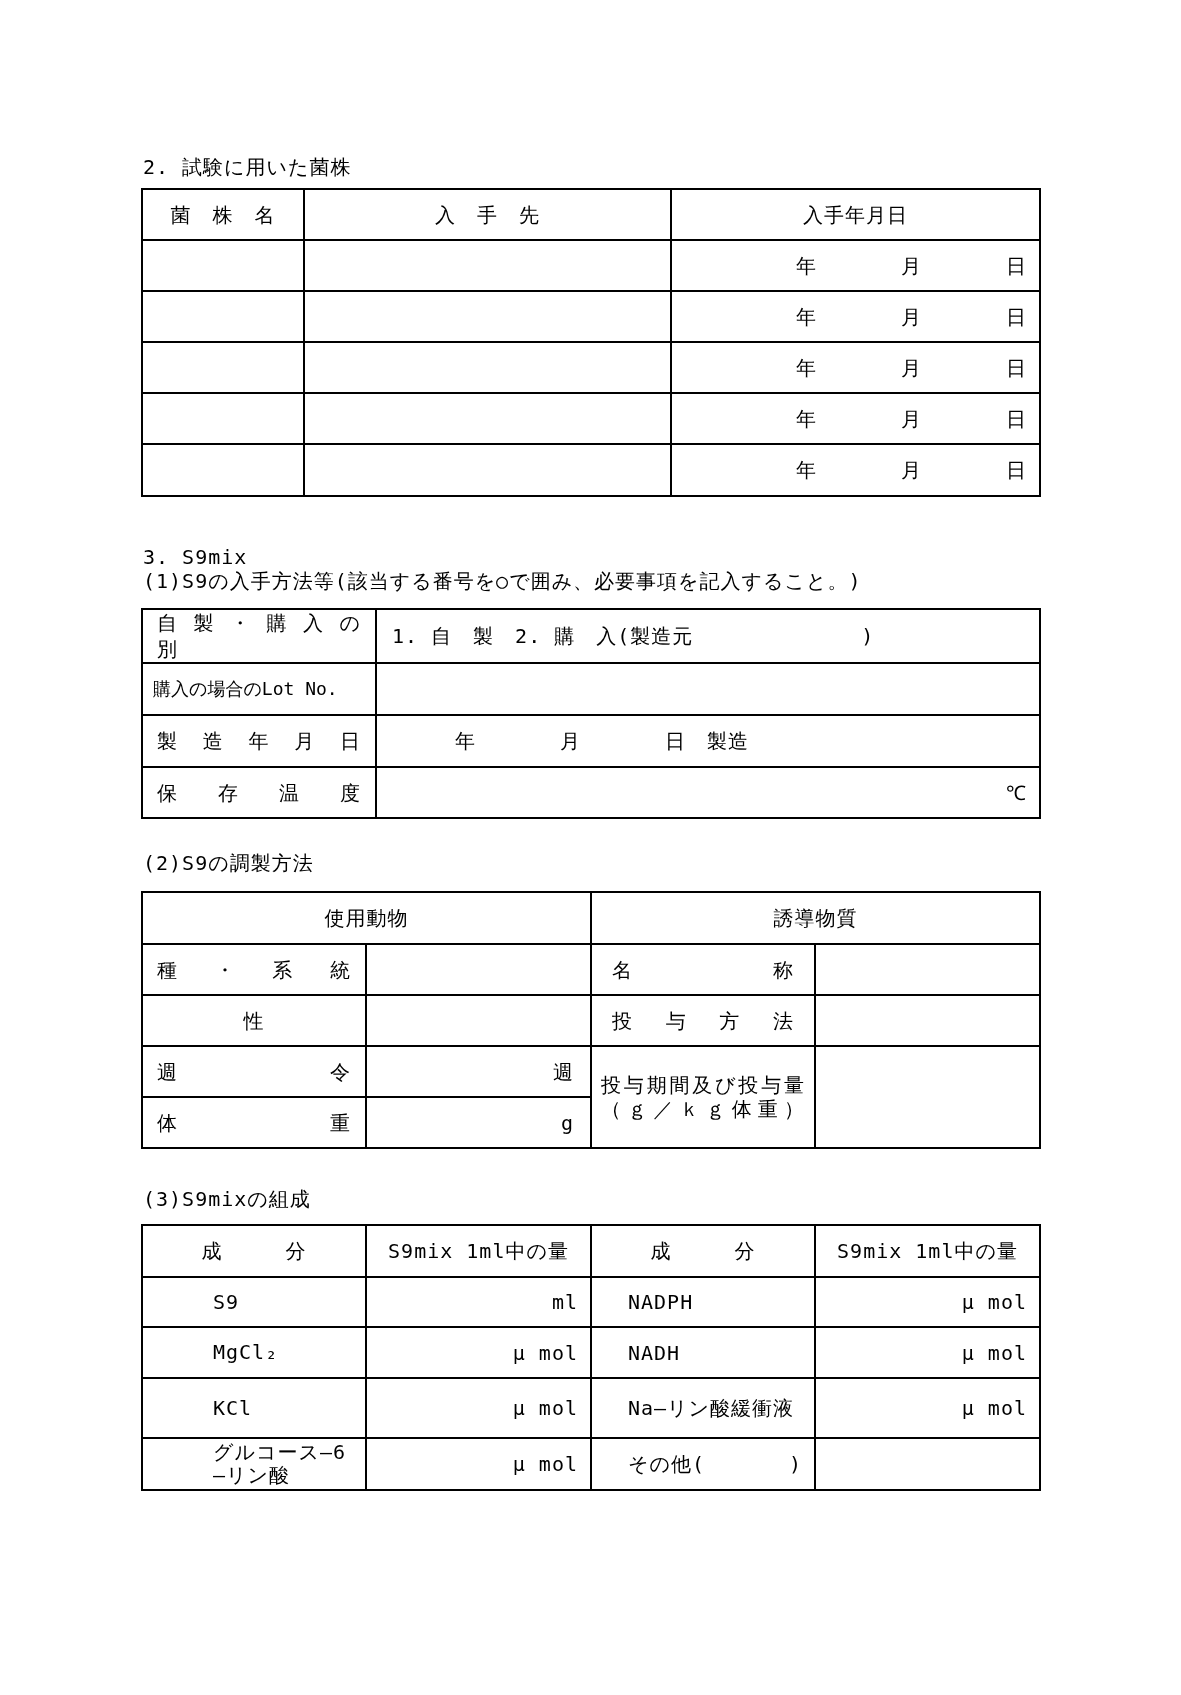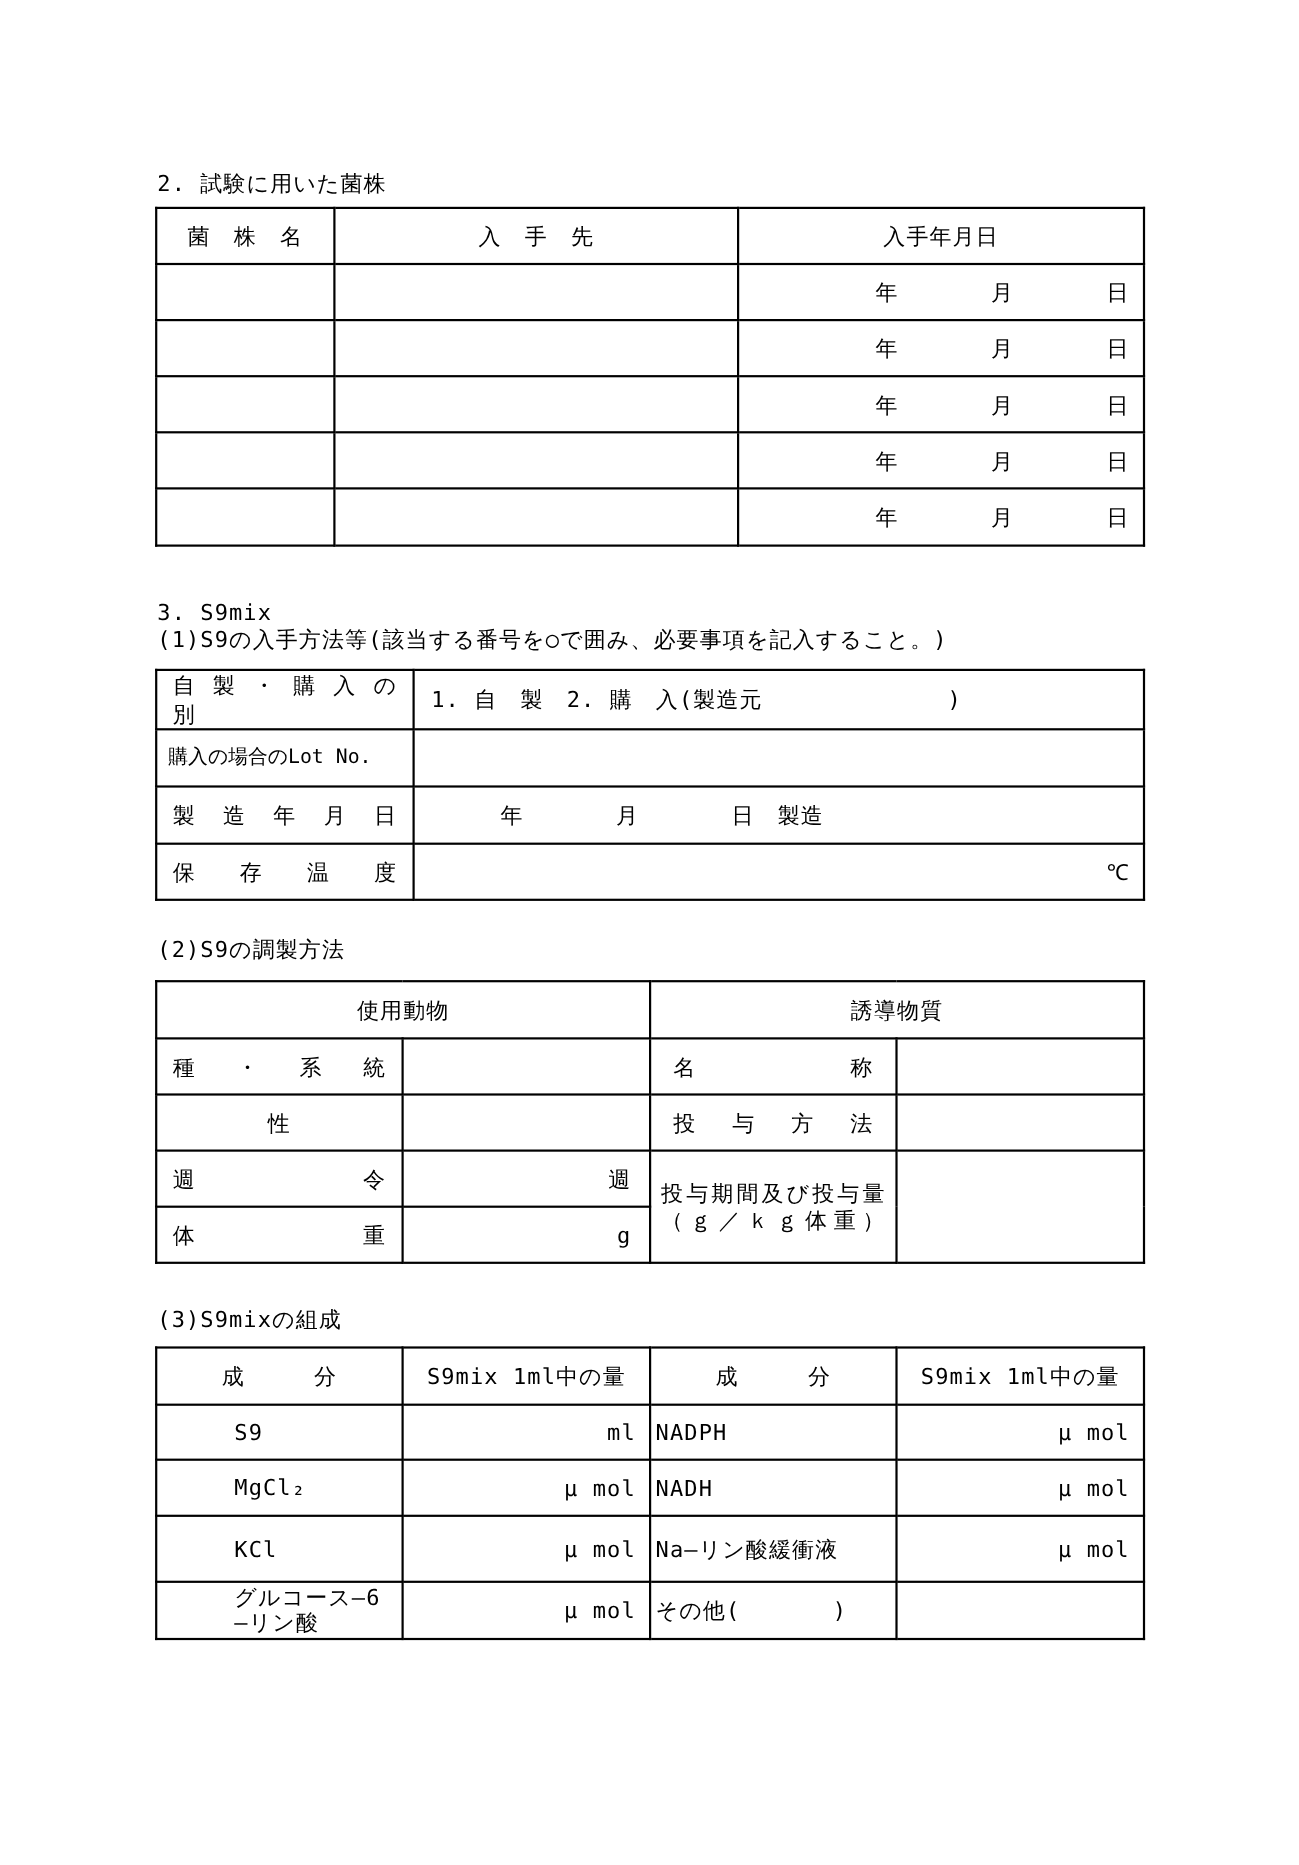--- a/index.html
+++ b/index.html
@@ -30,21 +30,21 @@
   }
   .c  { text-align:center;margin-left:20px; }
   .r  { text-align:right; }
   .l  { text-align:left; }
   .j  { text-align:justify; text-align-last:justify; padding:0 14px; }
   .j2 { text-align:justify; text-align-last:justify; padding:0 20px; }
   .j3 { text-align:justify; text-align-last:justify; padding:0 9px; line-height:24px; }
   .pl15 { padding-left:15px; }
   .pl78 { padding-left:78px; }
   .pl46 { padding-left:70px; line-height:23px; }
-  .pl20 { padding-left:4px; }
+  .pl20 { padding-left:36px; }
   .pr12 { padding-right:12px; }
   .pr16 { padding-right:16px; }
   .small { font-size:18px; letter-spacing:0; padding:0 10px; }
 </style>
 </head>
 <body>
 
 <div class="page">
 
   <div class="h" style="top:142px;margin-top:12px;">2. 試験に用いた菌株</div>

